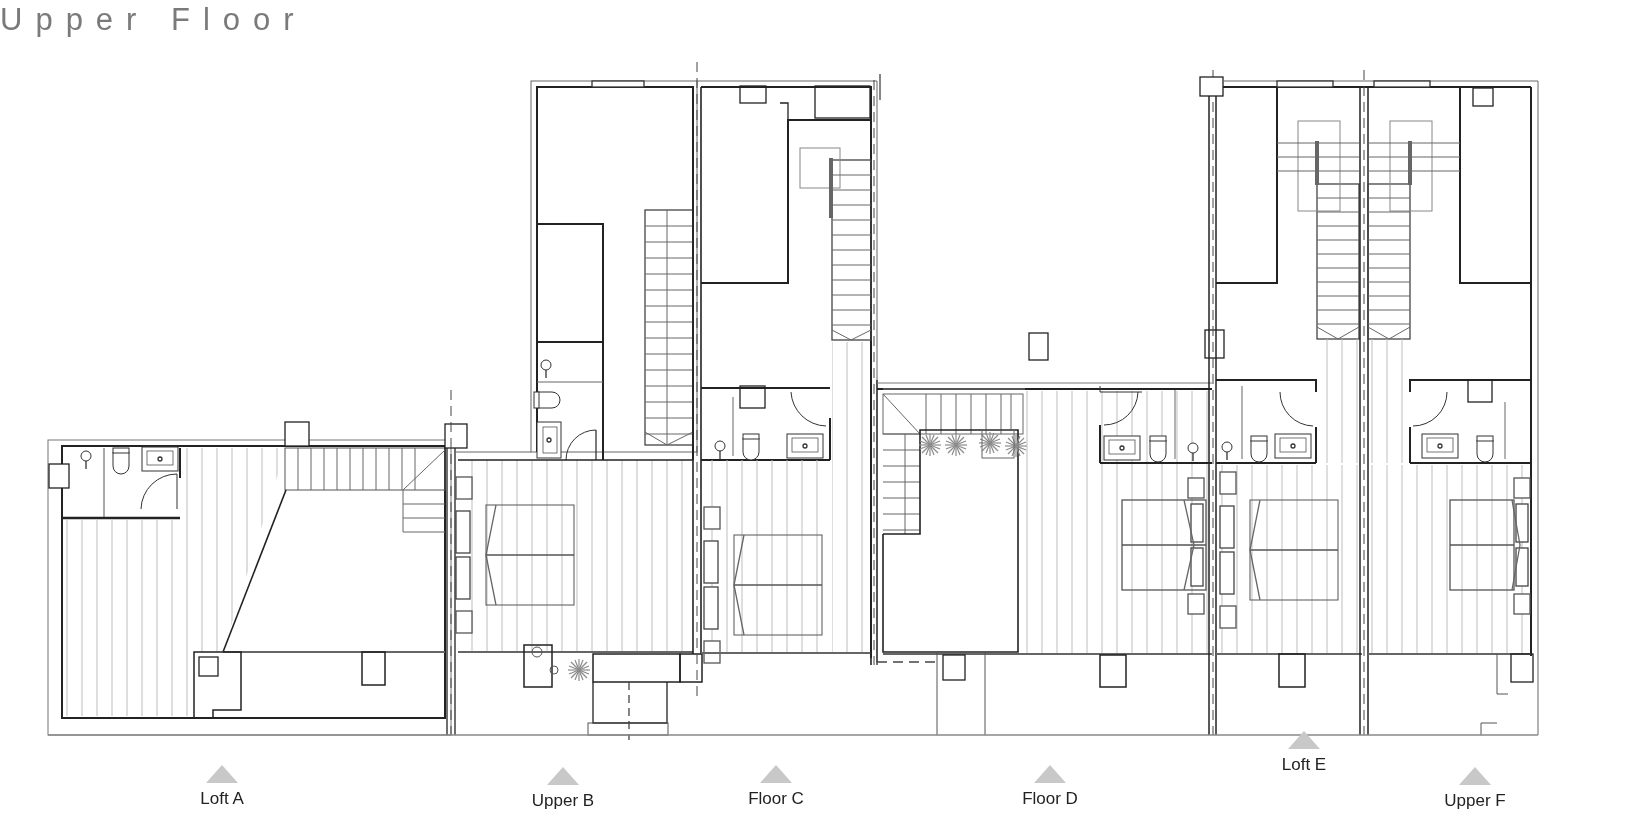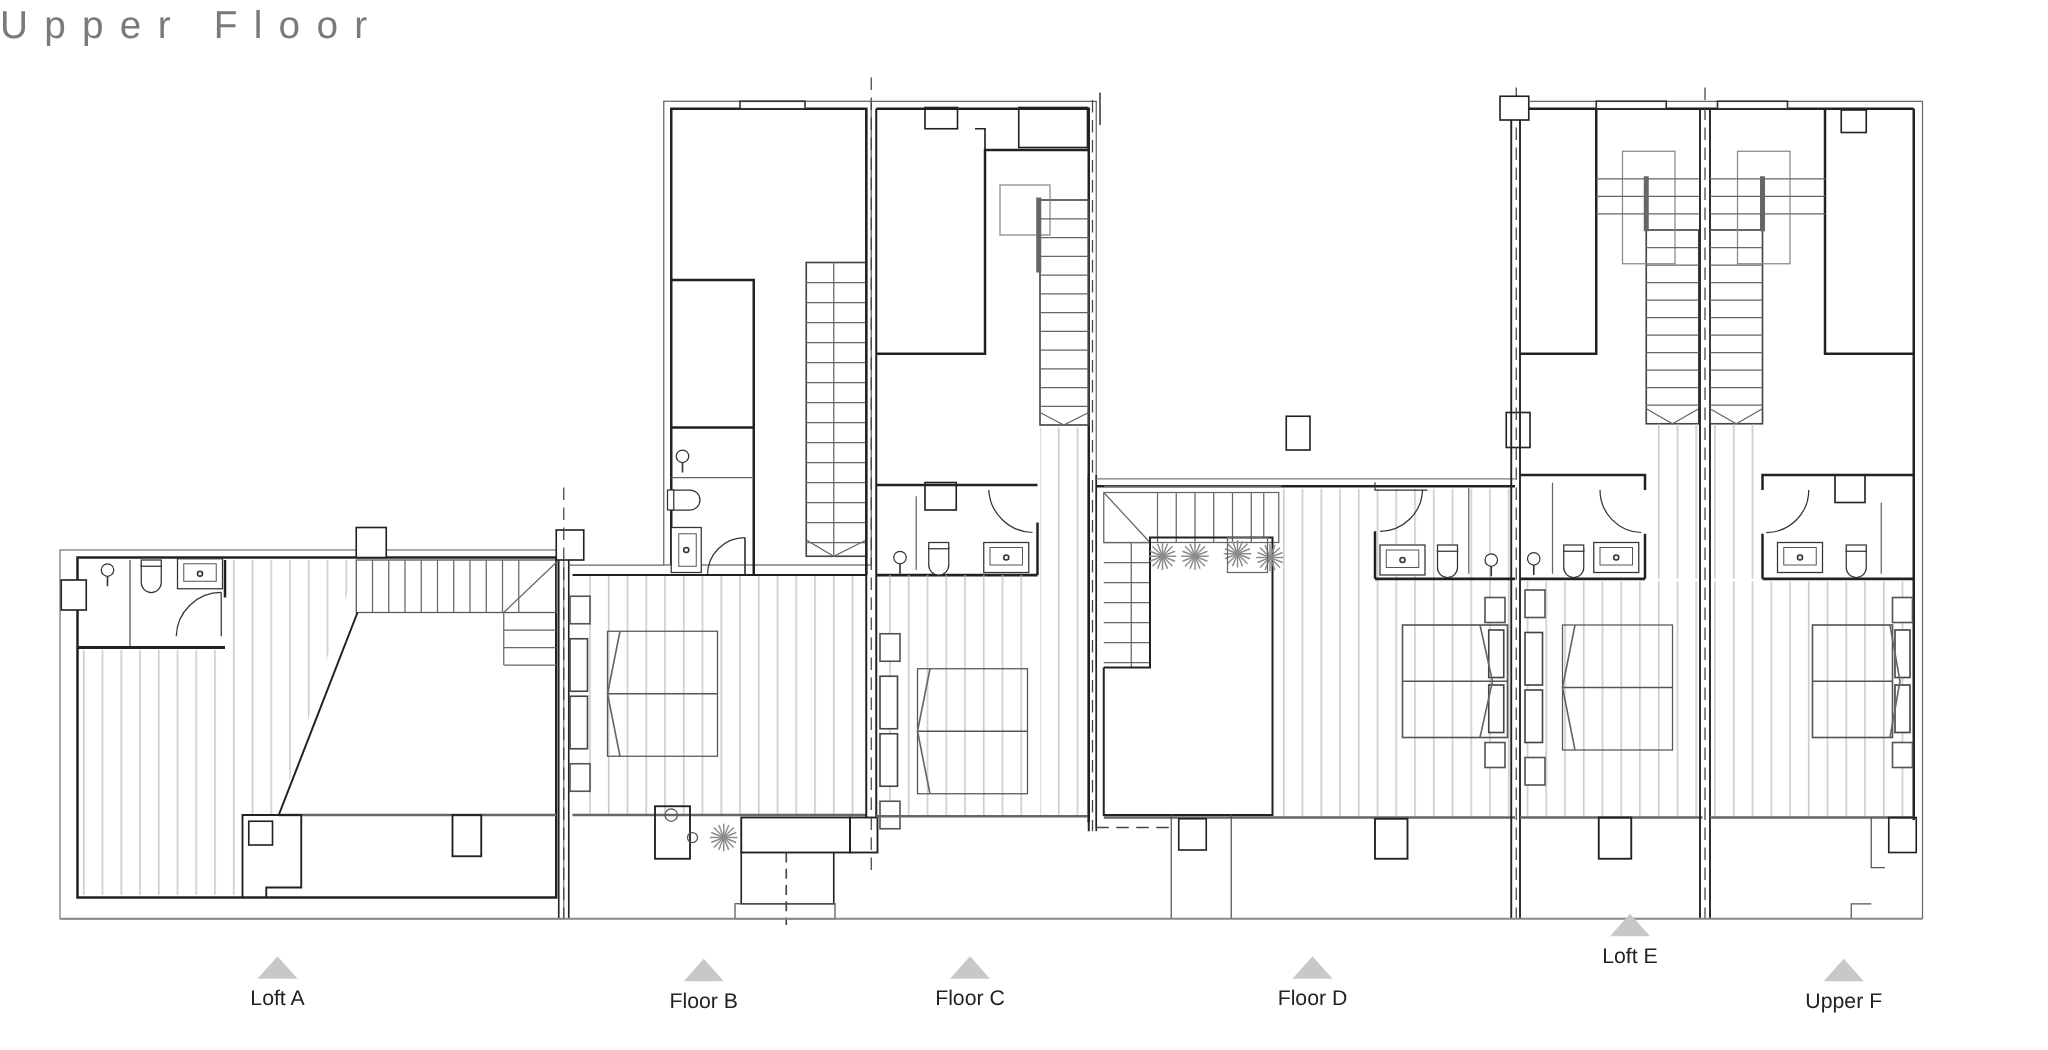--- a/index.html
+++ b/index.html
@@ -394,21 +394,21 @@
 </svg>
 
 <div id="loft-markers"></div>
 
 <div class="loft-marker" style="left:222px; top:765px;">
   <div class="tri"></div>
   <div class="lbl">Loft A</div>
 </div>
 <div class="loft-marker" style="left:563px; top:767px;">
   <div class="tri"></div>
-  <div class="lbl">Floor B</div>
+  <div class="lbl">Upper B</div>
 </div>
 <div class="loft-marker" style="left:776px; top:765px;">
   <div class="tri"></div>
   <div class="lbl">Floor C</div>
 </div>
 <div class="loft-marker" style="left:1050px; top:765px;">
   <div class="tri"></div>
   <div class="lbl">Floor D</div>
 </div>
 <div class="loft-marker" style="left:1304px; top:731px;">

